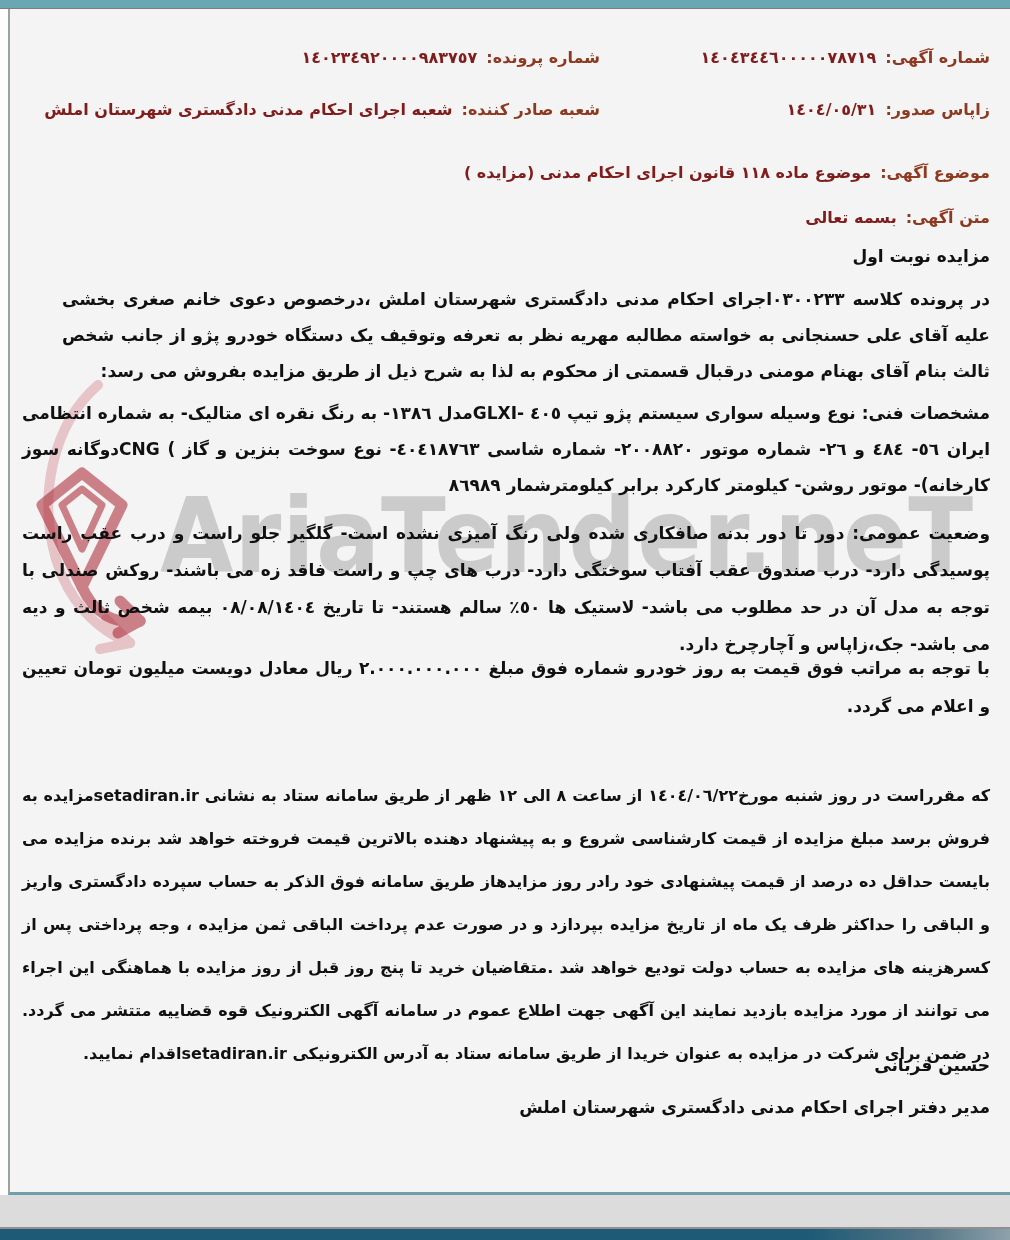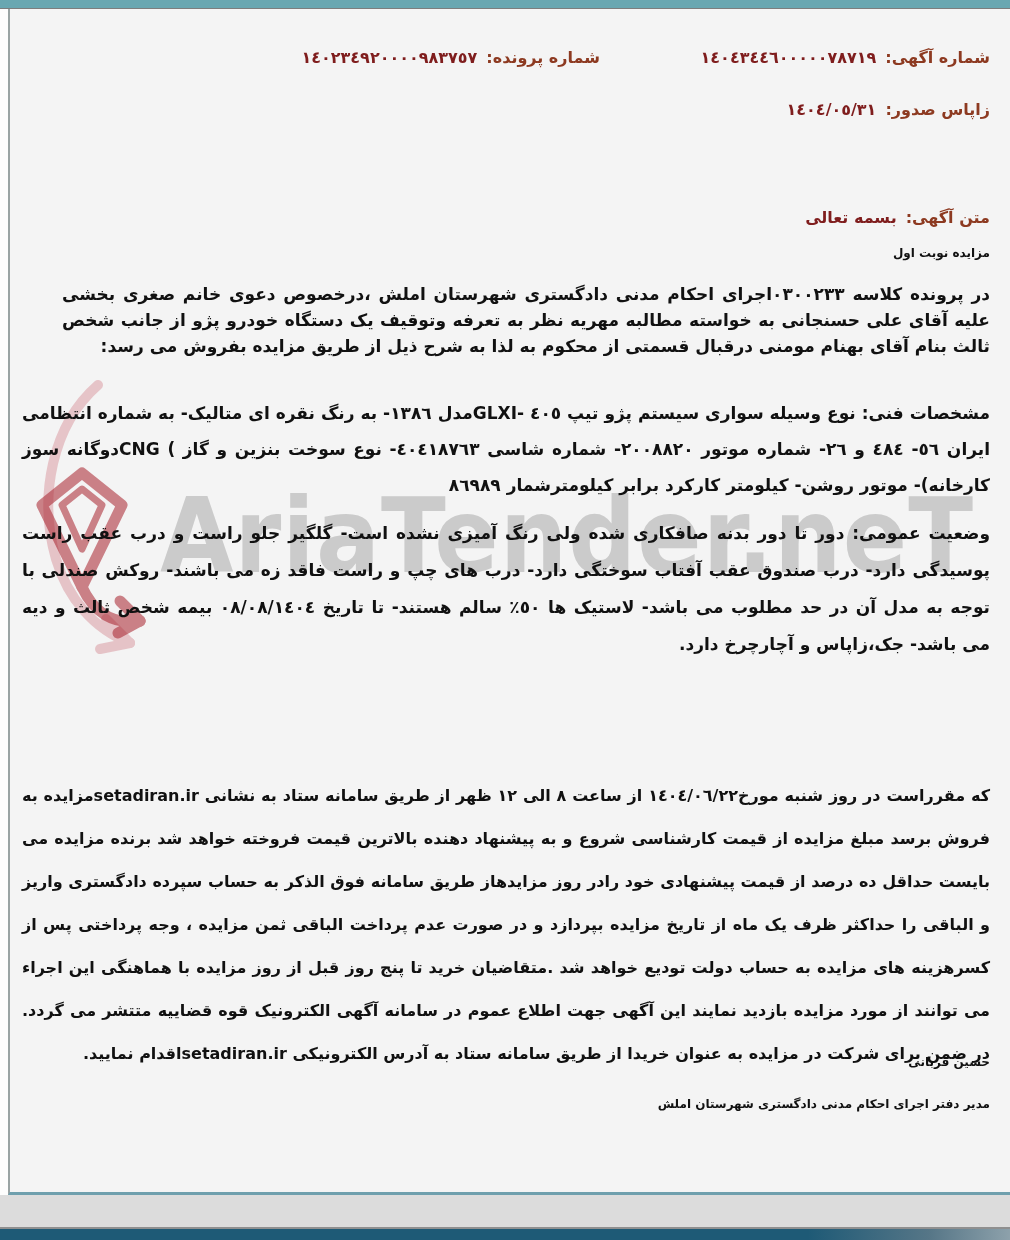--- a/index.html
+++ b/index.html
@@ -15,23 +15,23 @@
        border-bottom:3px solid #6f9fad;box-sizing:border-box;overflow:hidden;}
 
   .pair{position:absolute;direction:rtl;white-space:nowrap;
         font-size:16px;font-weight:700;color:#1a1a1a;}
   .lbl{color:#8d3a21;margin-left:9px;margin-top:42px;}
   .val{color:#7f1d1d;}
 
   .ptxt{position:absolute;left:12px;right:20px;direction:rtl;
         text-align:justify;color:#111;font-weight:700;font-size:17px;}
   .rline{position:absolute;left:12px;right:20px;direction:rtl;
-         text-align:right;color:#111;font-weight:700;font-size:12px;}
+         text-align:right;color:#111;font-weight:700;font-size:17px;}
 
-  .lh42{line-height:26px;margin-left:40px;} .lh37{line-height:37px;} .lh36{line-height:36px;}
+  .lh42{line-height:36px;margin-left:40px;} .lh37{line-height:37px;} .lh36{line-height:36px;}
   .lh38{line-height:38px;} .lh31{line-height:43px;font-size:16px;}
 
   .wm-text{position:absolute;left:150px;top:468px;width:848px;height:160px;
            font-size:95px;font-weight:700;letter-spacing:1px;color:#8f8f8f;
            opacity:.40;white-space:nowrap;transform:scaleY(1.08);
            transform-origin:top left;pointer-events:none;direction:ltr;}
   .wm-logo{position:absolute;left:8px;top:368px;width:152px;height:292px;
            pointer-events:none;}
 
   .grayband{position:absolute;left:0;top:1195px;width:1010px;height:32px;
@@ -68,34 +68,41 @@
     <div class="pair" style="right:20px;top:39px;">
       <span class="lbl">شماره آگهی:</span><span class="val">١٤٠٤٣٤٤٦٠٠٠٠٠٧٨٧١٩</span>
     </div>
     <div class="pair" style="right:410px;top:39px;">
       <span class="lbl">شماره پرونده:</span><span class="val">١٤٠٢٣٤٩٢٠٠٠٠٩٨٣٧٥٧</span>
     </div>
 
     <div class="pair" style="right:20px;top:91px;">
       <span class="lbl">زاپاس صدور:</span><span class="val">١٤٠٤/٠٥/٣١</span>
     </div>
+    <div class="pair" style="right:410px;top:91px;">
+      <span class="lbl">شعبه صادر کننده:</span><span class="val">شعبه اجرای احکام مدنی دادگستری شهرستان املش</span>
+    </div>
 
+    <div class="pair" style="right:20px;top:154px;">
+      <span class="lbl">موضوع آگهی:</span><span class="val">موضوع ماده ١١٨ قانون اجرای احکام مدنی (مزایده )</span>
+    </div>
 
     <div class="pair" style="right:20px;top:199px;">
       <span class="lbl">متن آگهی:</span><span class="val">بسمه تعالی</span>
     </div>
 
     <div class="rline" style="top:237px;">مزایده نوبت اول</div>
 
     <div class="ptxt lh42" style="top:272px;">در پرونده کلاسه ٠٣٠٠٢٣٣اجرای احکام مدنی دادگستری شهرستان املش ،درخصوص دعوی خانم صغری بخشی علیه آقای علی حسنجانی به خواسته مطالبه مهریه  نظر به تعرفه وتوقیف یک دستگاه خودرو پژو از جانب شخص ثالث بنام آقای بهنام مومنی درقبال قسمتی از محکوم به لذا به شرح ذیل از طریق مزایده بفروش می رسد:</div>
 
     <div class="ptxt lh36" style="top:386px;">مشخصات فنی: نوع وسیله سواری سیستم پژو تیپ ٤٠٥ -GLXIمدل ١٣٨٦- به رنگ نقره ای متالیک- به شماره انتظامی ایران ٥٦- ٤٨٤ و ٢٦- شماره موتور ٢٠٠٨٨٢٠- شماره شاسی ٤٠٤١٨٧٦٣- نوع سوخت بنزین و گاز ) CNGدوگانه سوز کارخانه)- موتور روشن- کیلومتر کارکرد برابر کیلومترشمار ٨٦٩٨٩</div>
 
     <div class="ptxt lh37" style="top:494px;margin-top:12px;">وضعیت عمومی: دور تا دور بدنه صافکاری شده ولی رنگ آمیزی نشده است- گلگیر جلو راست و درب عقب راست پوسیدگی دارد- درب صندوق عقب آفتاب سوختگی دارد- درب های چپ و راست فاقد زه می باشند- روکش صندلی با توجه به مدل آن در حد مطلوب می باشد- لاستیک ها ٥٠٪ سالم هستند- تا تاریخ ٠٨/٠٨/١٤٠٤ بیمه شخص ثالث و دیه می باشد- جک،زاپاس و آچارچرخ دارد.</div>
 
+    <div class="ptxt lh38" style="top:640px;">با توجه به مراتب فوق قیمت به روز خودرو شماره فوق مبلغ ٢.٠٠٠.٠٠٠.٠٠٠ ریال معادل دویست میلیون تومان تعیین و اعلام می گردد.</div>
 
     <div class="ptxt lh31" style="top:765px;">که مقرراست در روز  شنبه  مورخ١٤٠٤/٠٦/٢٢ از  ساعت ٨ الی ١٢ ظهر  از طریق سامانه ستاد به نشانی setadiran.irمزایده به فروش برسد مبلغ مزایده از قیمت کارشناسی شروع و به پیشنهاد دهنده بالاترین قیمت فروخته خواهد شد برنده مزایده می بایست حداقل ده درصد از قیمت پیشنهادی خود رادر روز مزایدهاز طریق سامانه فوق الذکر به حساب سپرده دادگستری واریز و الباقی را حداکثر ظرف یک ماه از تاریخ مزایده بپردازد و در صورت عدم پرداخت الباقی ثمن مزایده ، وجه پرداختی پس از کسرهزینه های مزایده به حساب دولت تودیع خواهد شد .متقاضیان خرید تا پنج روز قبل از روز مزایده با هماهنگی این اجراء می توانند از مورد مزایده بازدید نمایند این آگهی جهت اطلاع عموم در سامانه آگهی الکترونیک قوه قضاییه متتشر  می گردد. در ضمن برای شرکت در مزایده به عنوان خریدا  از طریق سامانه ستاد به آدرس الکترونیکی   setadiran.irاقدام نمایید.</div>
 
     <div class="rline" style="top:1046px;">حسین قربانی</div>
     <div class="rline" style="top:1088px;">مدیر دفتر اجرای احکام مدنی دادگستری شهرستان املش</div>
 
   </div>
 
   <div class="grayband"></div>
   <div class="bottombar"></div>

